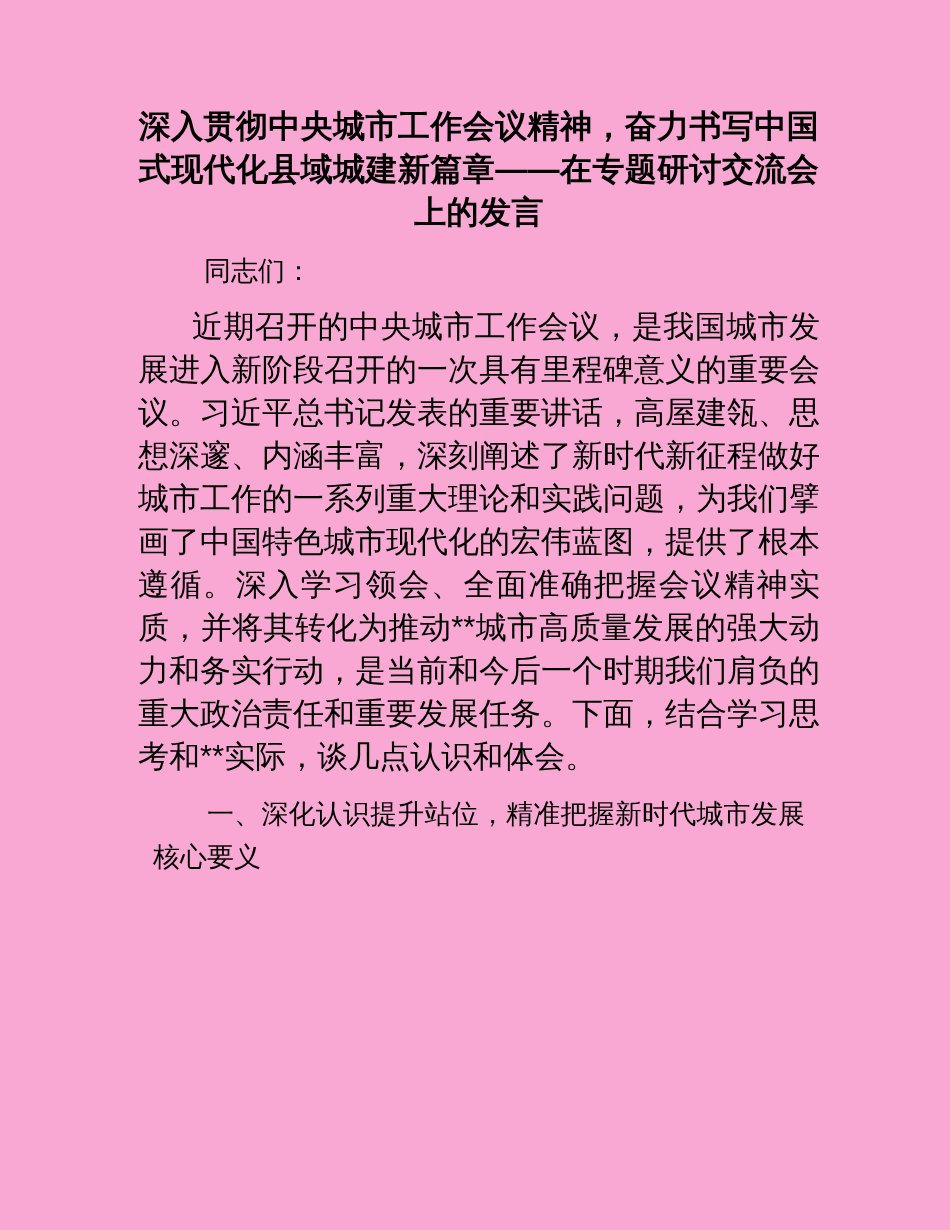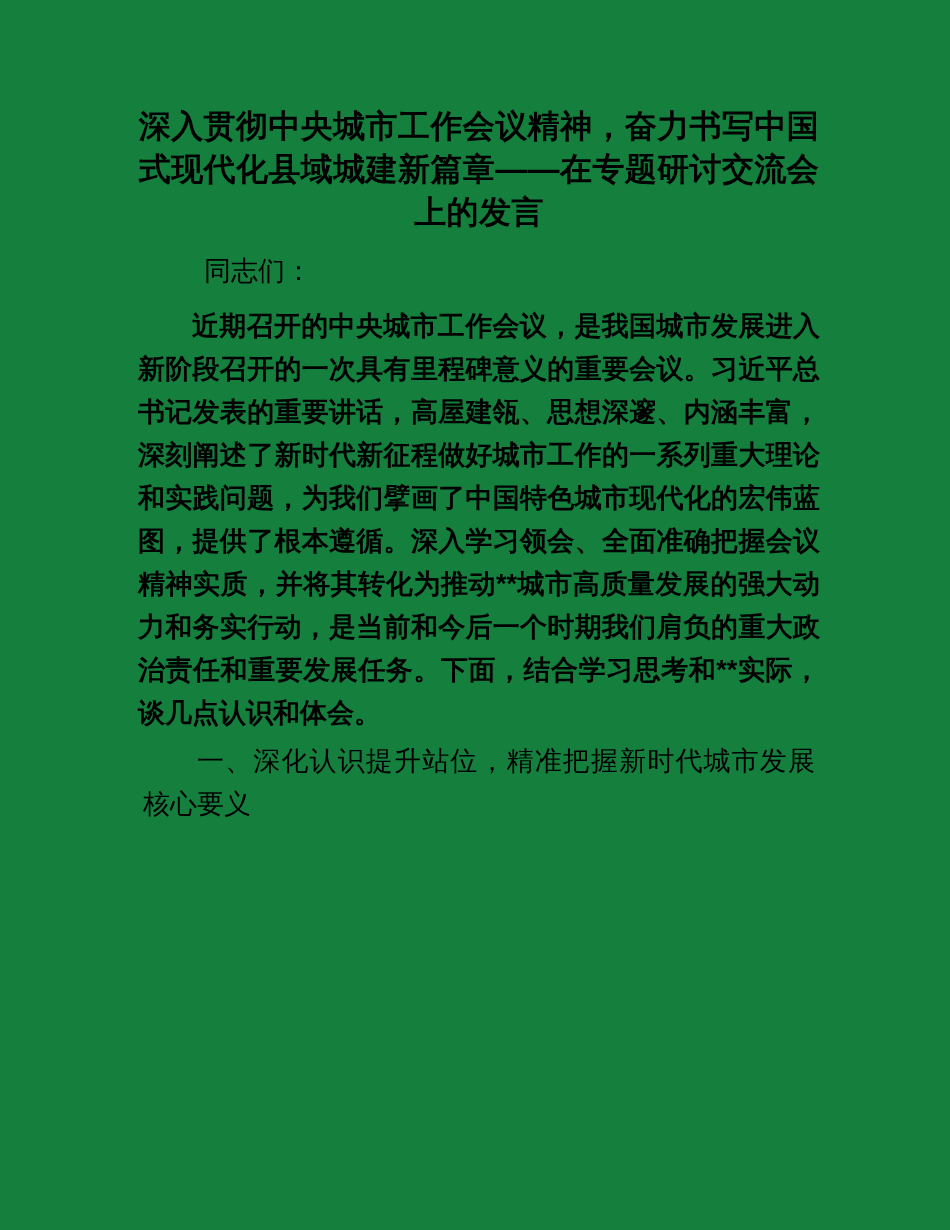--- a/index.html
+++ b/index.html
@@ -11,21 +11,21 @@
     width: 950px;
     height: 1230px;
     font-family: "Liberation Sans", "DejaVu Sans", sans-serif;
     color: #000000;
     overflow: hidden;
   }
   .page {
     position: relative;
     width: 950px;
     height: 1230px;
-    background: #15803d;
+    background: #f9a8d4;
     box-sizing: border-box;
   }
   .content {
     position: absolute;
     left: 138px;
     top: 105px;
     width: 682px;
   }
   .doc-title {
     font-size: 32px;
@@ -40,35 +40,35 @@
     font-size: 27px;
     font-weight: normal;
     line-height: 43px;
     text-indent: 54px;
     margin: 12px;
     text-align: justify;
     text-justify: inter-character;
     word-break: break-all;
   }
   .para {
-    font-size: 27px;
-    font-weight: bold;
+    font-size: 31px;
+    font-weight: normal;
     line-height: 43px;
     text-indent: 54px;
     margin: 0;
     text-align: justify;
     text-justify: inter-character;
     word-break: break-all;
   }
   .heading {
     font-size: 27px;
     font-weight: normal;
     line-height: 43px;
     text-indent: 54px;
-    margin: 5px;
+    margin: 15px;
     text-align: justify;
     text-justify: inter-character;
     word-break: break-all;
   }
 </style>
 </head>
 <body>
 
 <div class="page">
   <div class="content">

